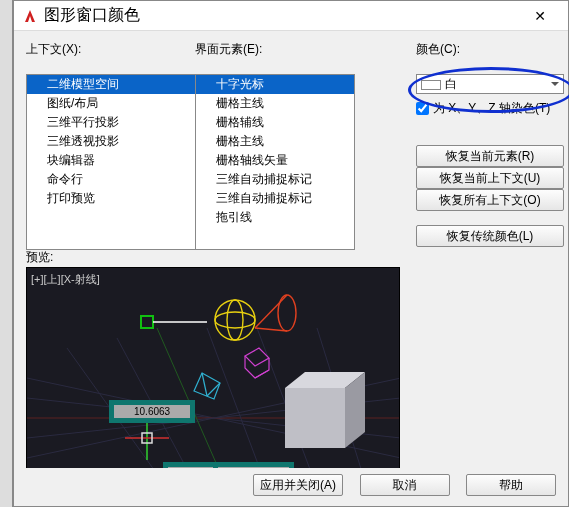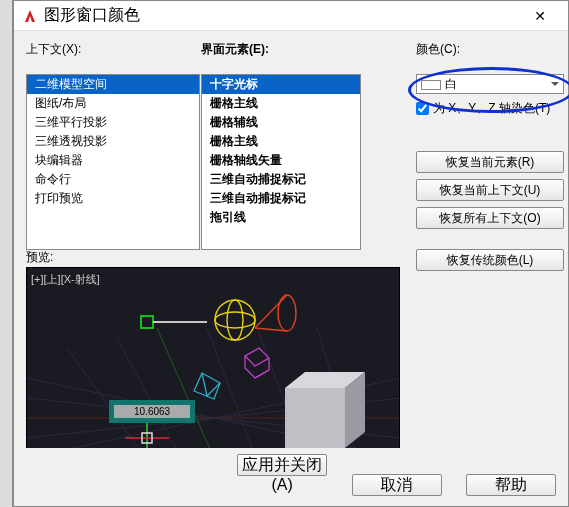--- a/index.html
+++ b/index.html
@@ -12,39 +12,39 @@
   .titlebar { height:30px; background:#fff; display:flex; align-items:center; padding:0 8px; border-bottom:1px solid #ddd; }
   .titlebar .logo { width:16px; height:16px; margin-right:6px; }
   .titlebar .title { font-size:16px; flex:1; }
   .titlebar .close { width:40px; height:28px; text-align:center; font-size:14px; line-height:28px; cursor:pointer; }
 
   .content { padding:10px 12px 8px 12px; position:relative; }
 
   .lbl { font-size:12px; margin-bottom:16px; display:block; }
 
   .col-left { position:absolute; left:12px; top:10px; width:174px; }
-  .col-mid  { position:absolute; left:187px; top:10px; width:160px;font-weight:bold; }
+  .col-mid  { position:absolute; left:181px; top:10px; width:160px; }
   .col-right{ position:absolute; left:402px; top:10px; width:150px; }
 
   .listbox { width:100%; font-size:12px; border:1px solid #888; background:#fff; overflow-y:scroll; }
-  .listbox .item { padding:1px 8px; white-space:nowrap; cursor:pointer; }
+  .listbox .item { padding:1px 20px; white-space:nowrap; cursor:pointer; }
   .listbox .item.sel { background:#0a64c8; color:#fff; }
 
   .combo { width:148px; height:20px; font-size:12px; border:1px solid #888; background:#fff; padding:1px 4px; position:relative; }
   .combo:after { content:""; position:absolute; right:4px; top:7px; border:4px solid transparent; border-top-color:#555; }
   .combo .swatch { display:inline-block; width:20px; height:10px; border:1px solid #888; background:#fff; margin-right:4px; vertical-align:middle; }
 
   .chk { font-size:12px; margin-top:6px; display:flex; align-items:center; }
   .chk input { margin:0 4px 0 0; }
 
   .ellipse { position:absolute; left:394px; top:36px; width:166px; height:46px; border:3px solid #1030d0; border-radius:50%; pointer-events:none; }
 
-  .btn { width:148px; height:22px; font-size:12px; border:1px solid #888; background:linear-gradient(#fdfdfd,#e6e6e6); margin-top:6px; cursor:pointer; text-align:center; line-height:20px; border-radius:2px; }
+  .btn { width:148px; height:22px; font-size:12px; border:1px solid #888; background:linear-gradient(#fdfdfd,#e6e6e6); margin-top:0; cursor:pointer; text-align:center; line-height:20px; border-radius:2px; }
   .btn-row { text-align:right; padding:6px 12px 10px 0; position:absolute; bottom:0; right:0; width:100%; background:#f0f0f0; }
-  .btn-row .btn-sm { display:inline-block; width:90px; height:22px; font-size:16px; border:1px solid #888; background:linear-gradient(#fdfdfd,#e6e6e6); margin-left:20px; cursor:pointer; text-align:center; line-height:20px; border-radius:2px; }
+  .btn-row .btn-sm { display:inline-block; width:90px; height:22px; font-size:12px; border:1px solid #888; background:linear-gradient(#fdfdfd,#e6e6e6); margin-left:12px; cursor:pointer; text-align:center; line-height:20px; border-radius:2px; }
 
   .preview-label { position:absolute; left:12px; top:218px; font-size:12px; }
   .preview { position:absolute; left:12px; top:236px; width:374px; height:220px; background:#1a1a22; border:1px solid #000; overflow:hidden; }
 
   .grid line { stroke:#2a2a40; stroke-width:1; }
   .grid line.axis-x { stroke:#5a2020; }
   .grid line.axis-y { stroke:#205a20; }
 
   .view-tag { position:absolute; left:4px; top:4px; color:#ccc; font-size:11px; }
   .coord-box { position:absolute; background:#aaa; color:#000; font-size:10px; padding:1px 20px; border:5px solid #0f766e; }

